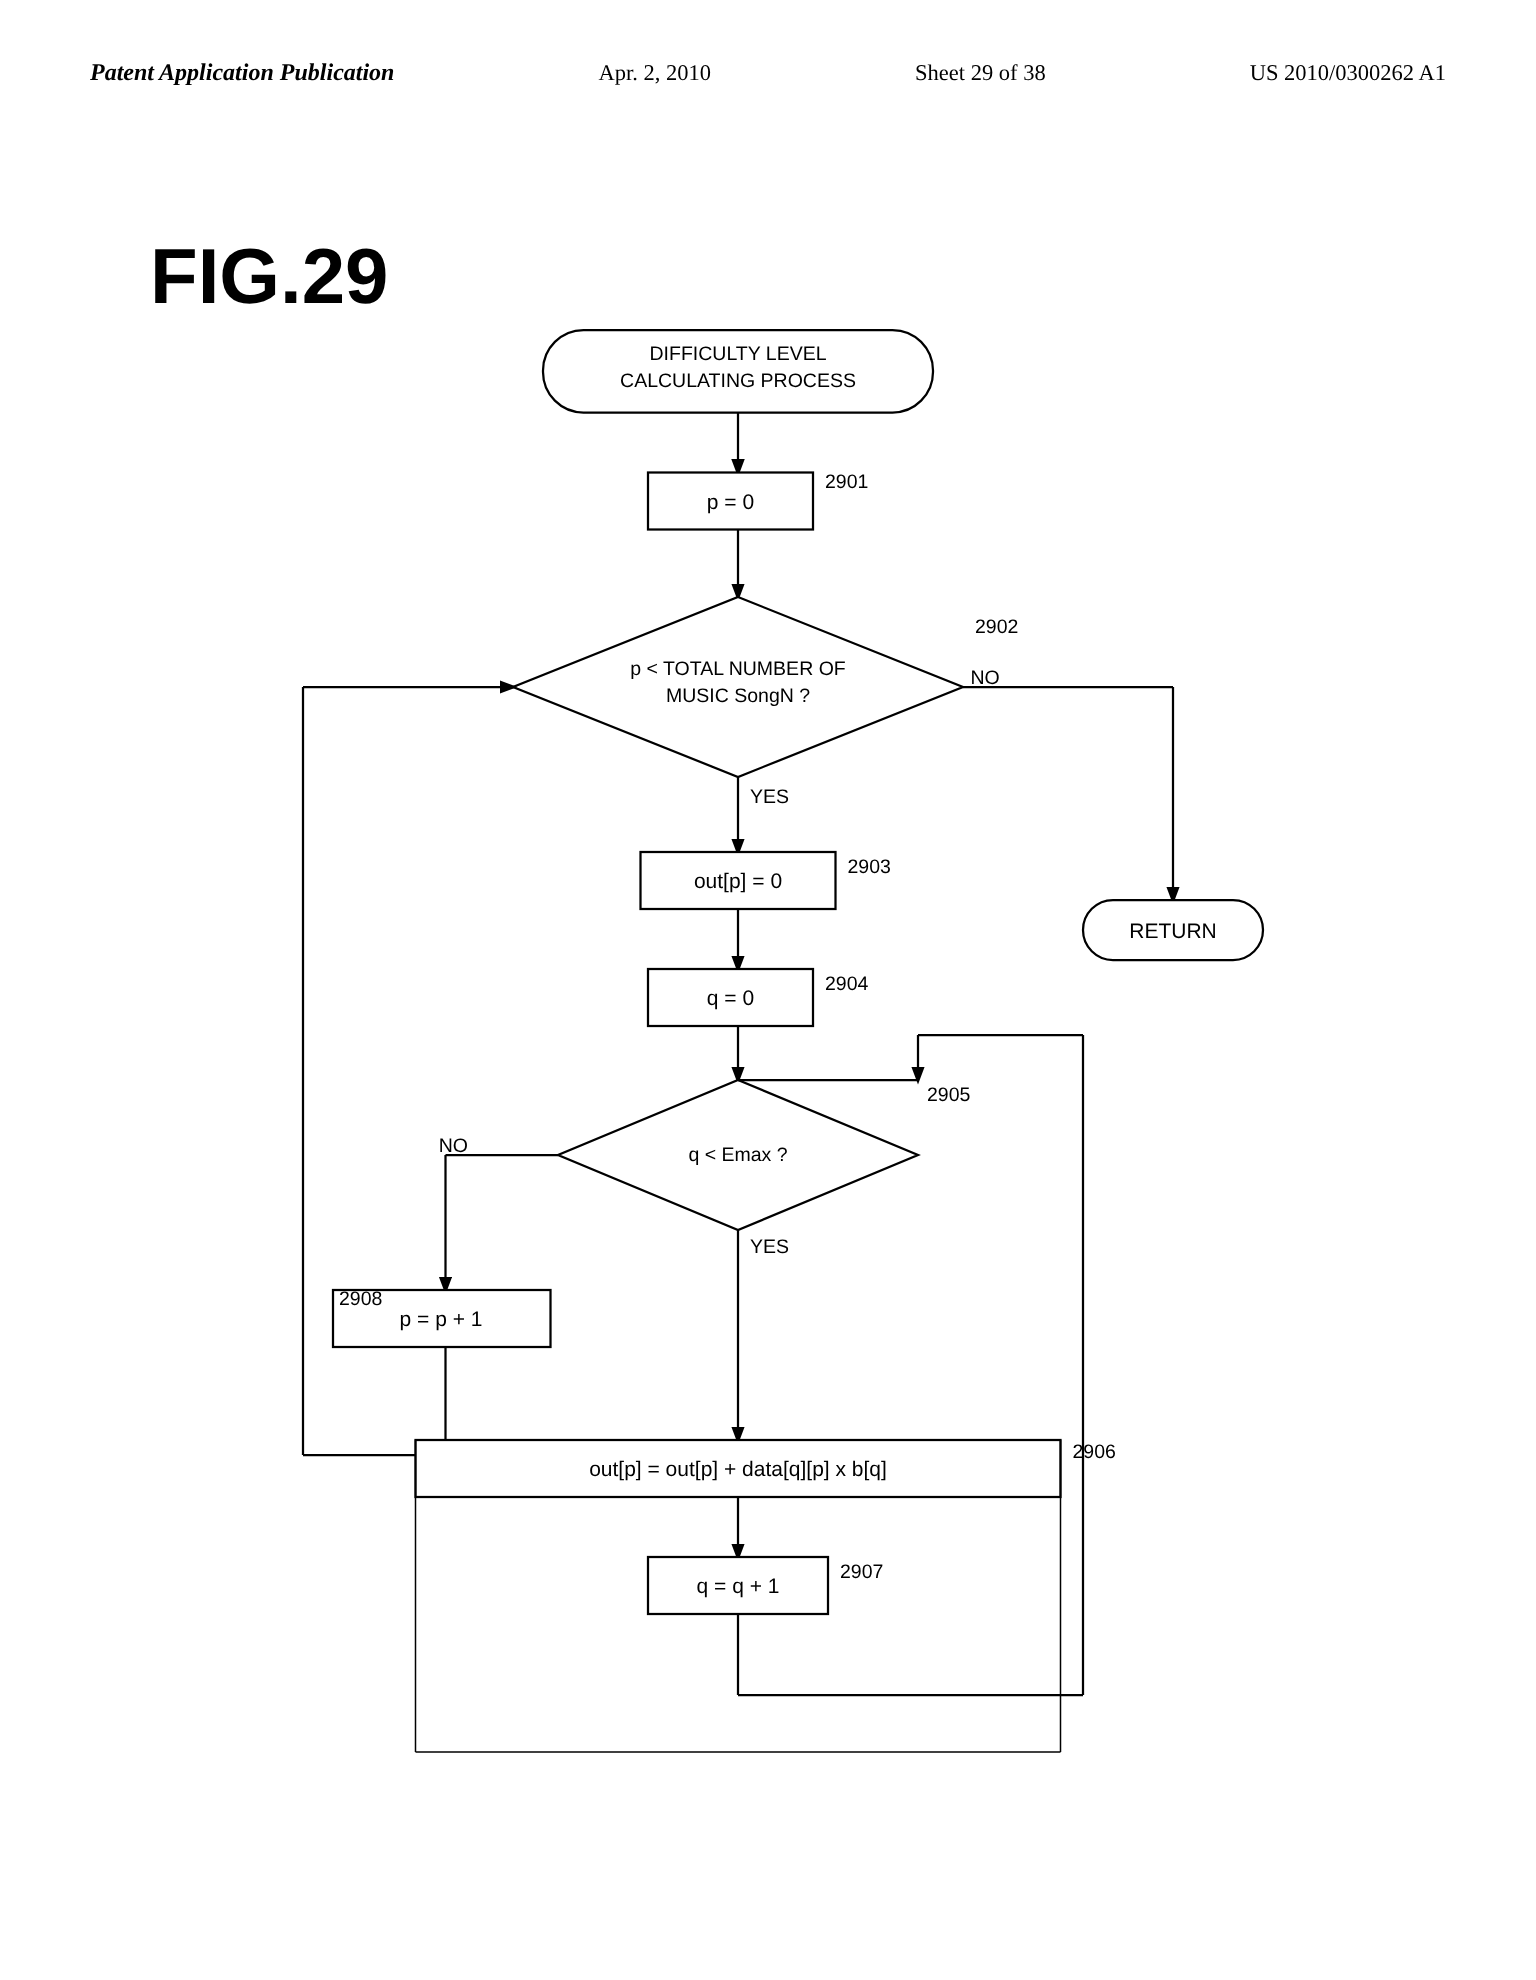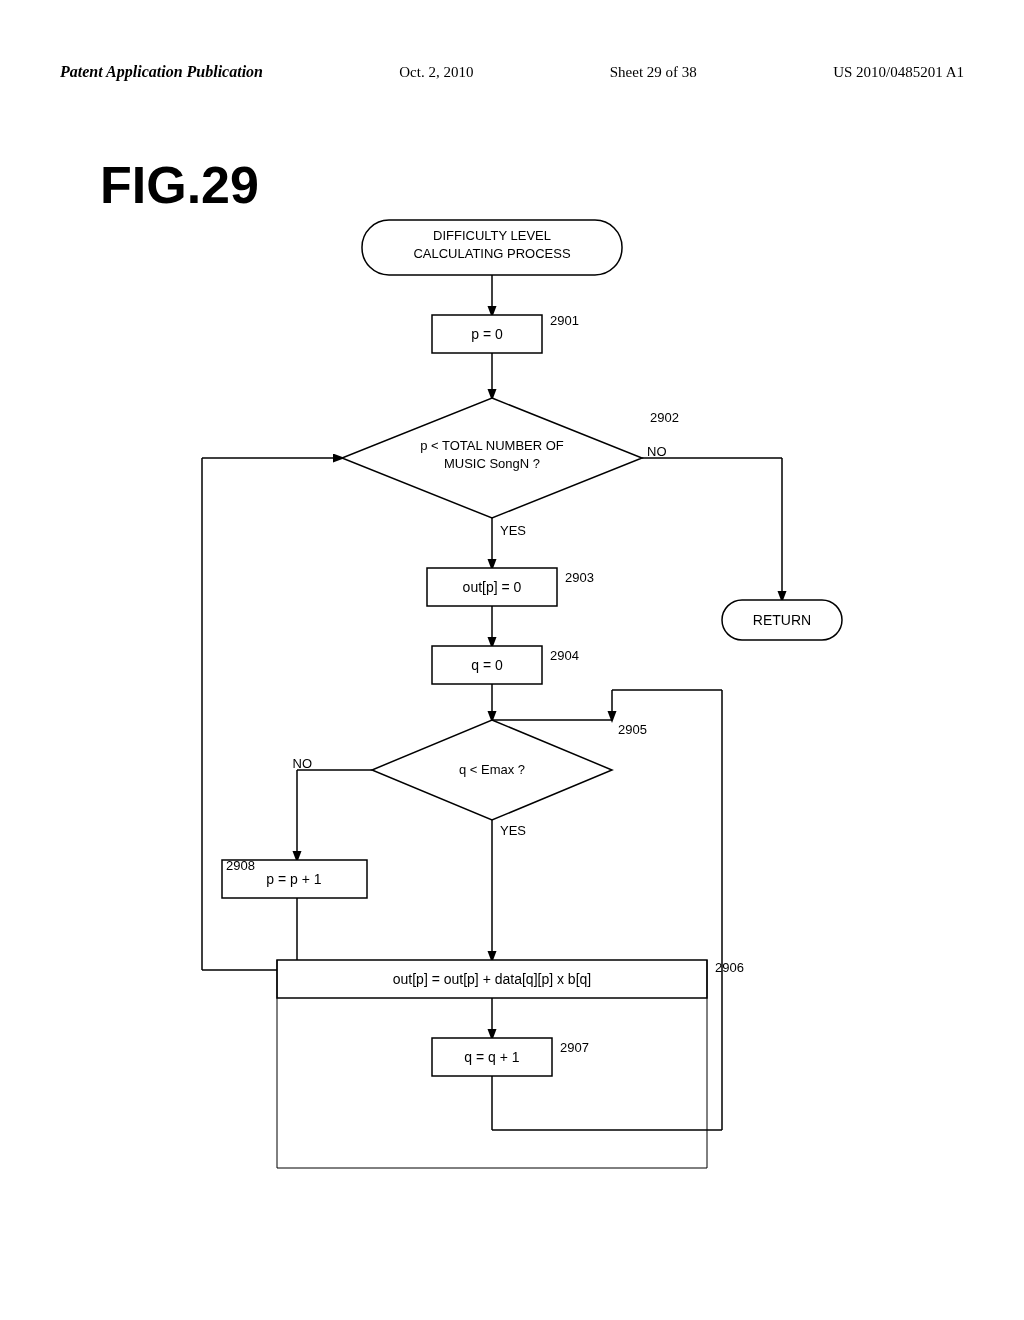--- a/index.html
+++ b/index.html
@@ -12,21 +12,20 @@
       overflow: hidden;
     }
 
     
     .header {
       display: flex;
       justify-content: space-between;
       align-items: flex-end;
       padding: 40px 60px 0 60px;
       font-size: 15px;
-      margin-top: 23px;
     }
     .header-left {
       font-weight: bold;
       font-style: italic;
       font-size: 16px;
     }
     .header-center {
       font-size: 15px;
     }
     .header-right {
@@ -57,23 +56,23 @@
     .flowchart svg {
       width: 100%;
       height: 100%;
     }
   </style>
 </head>
 <body>
 
 <div class="header">
   <div class="header-left">Patent Application Publication</div>
-  <div class="header-center">Oct. 2, 2010</div>
+  <div class="header-center">Apr. 2, 2010</div>
   <div class="header-center">Sheet 29 of 38</div>
-  <div class="header-right">US 2010/0485201 A1</div>
+  <div class="header-right">US 2010/0300262 A1</div>
 </div>
 
 <div class="fig-label">FIG.29</div>
 
 <div class="flowchart">
   <svg viewBox="0 0 780 1060" xmlns="http://www.w3.org/2000/svg" font-family="Arial, sans-serif" font-size="14">
 
     <rect x="240" y="10" width="260" height="55" rx="27" ry="27" fill="white" stroke="black" stroke-width="1.5"></rect>
     <text x="370" y="30" text-anchor="middle" font-size="13">DIFFICULTY LEVEL</text>
     <text x="370" y="48" text-anchor="middle" font-size="13">CALCULATING PROCESS</text>

